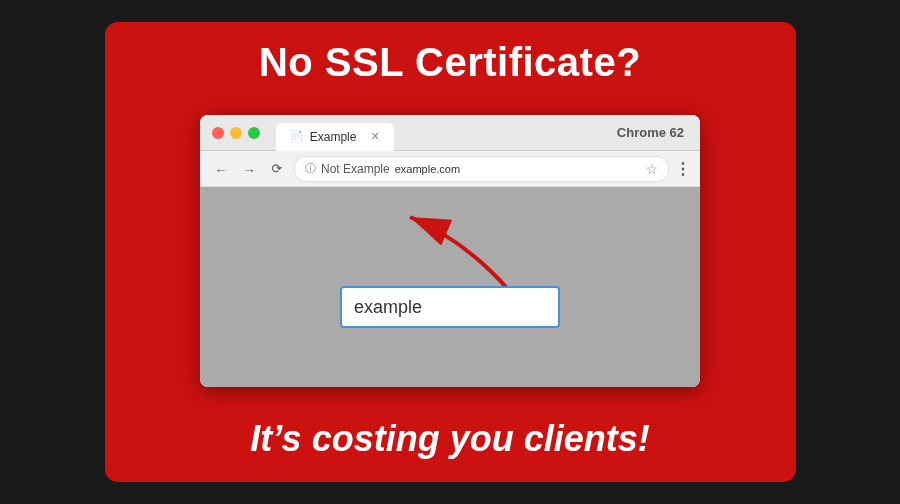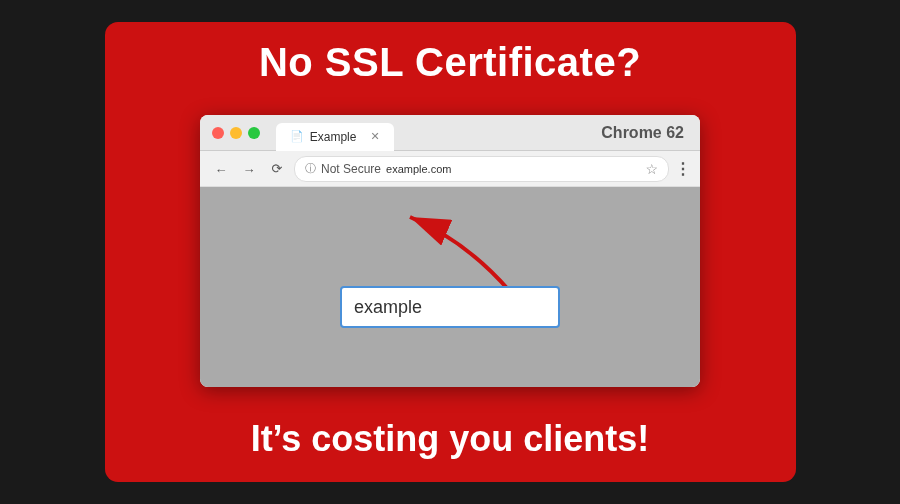--- a/index.html
+++ b/index.html
@@ -95,21 +95,21 @@
       font-size: 11px;
     }
 
     .tab-close {
       color: #888;
       font-size: 11px;
       margin-left: 8px;
     }
 
     .chrome-label {
-      font-size: 16px;
+      font-size: 13px;
       font-weight: bold;
       color: #555;
       margin-left: auto;
       white-space: nowrap;
       padding-right: 4px;
     }
 
     .browser-toolbar {
       background: #f1f1f1;
       height: 36px;
@@ -207,20 +207,21 @@
     .input-text {
       font-size: 18px;
       color: #333;
     }
 
     .bottom-text {
       color: white;
       font-size: 36px;
       font-weight: bold;
       text-align: center;
+      font-style: italic;
     }
   </style>
 </head>
 <body>
 
 <div class="card">
 
   <div class="top-text">No SSL Certificate?</div>
 
   <div class="browser-window">
@@ -240,21 +241,21 @@
       </div>
       <div class="chrome-label">Chrome 62</div>
     </div>
 
     <div class="browser-toolbar">
       <div class="nav-btn">←</div>
       <div class="nav-btn">→</div>
       <div class="nav-btn">⟳</div>
       <div class="address-bar">
         <span class="not-secure-icon">ⓘ</span>
-        <span class="not-secure-text">Not Secure</span>
+        <span class="not-secure-text">Not Example</span>
         <span class="url-text">example.com</span>
         <span class="star-icon">☆</span>
       </div>
       <span class="menu-icon">⋮</span>
     </div>
 
     <div class="browser-content">
 
       <svg class="arrow-container" viewBox="0 0 500 200" xmlns="http://www.w3.org/2000/svg">
         <defs>

